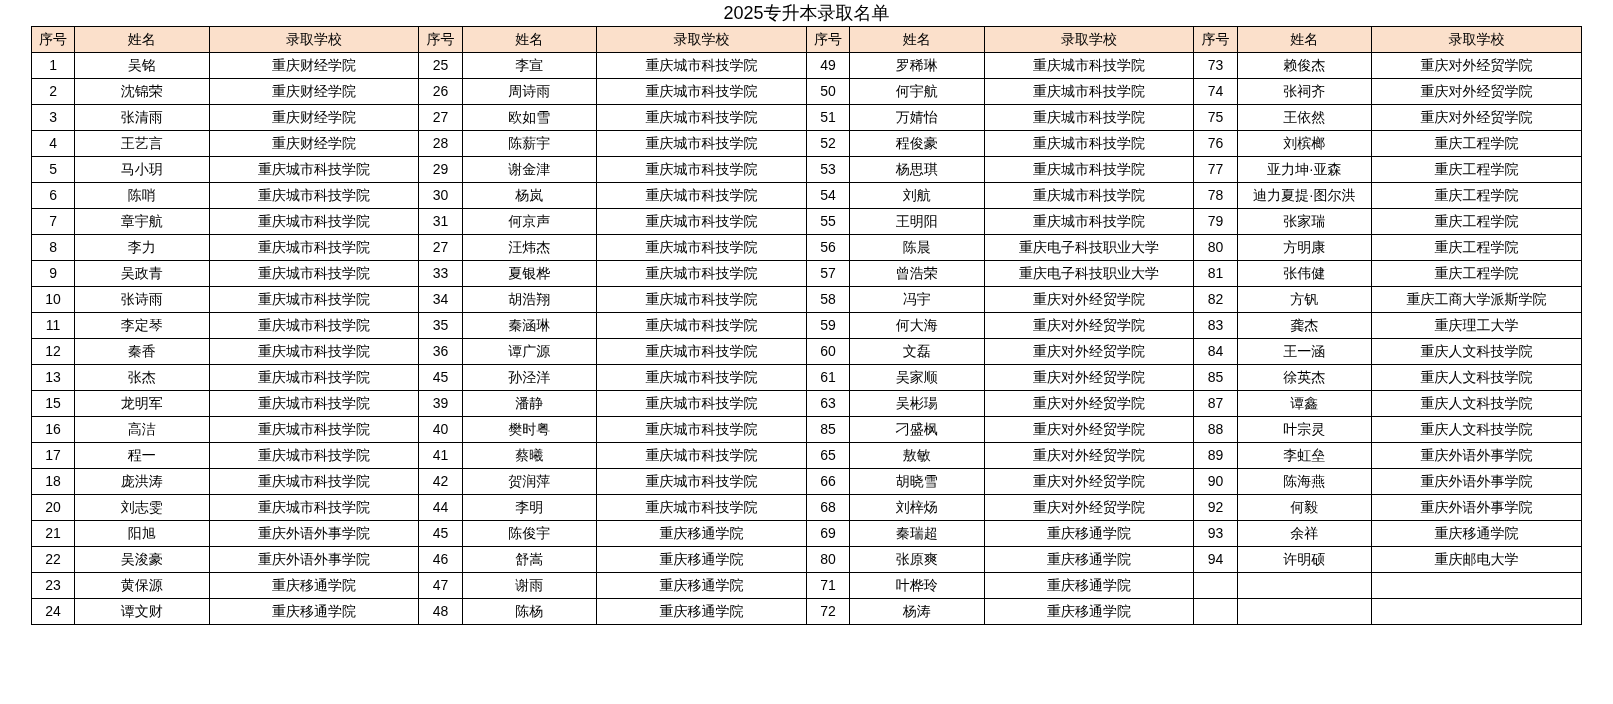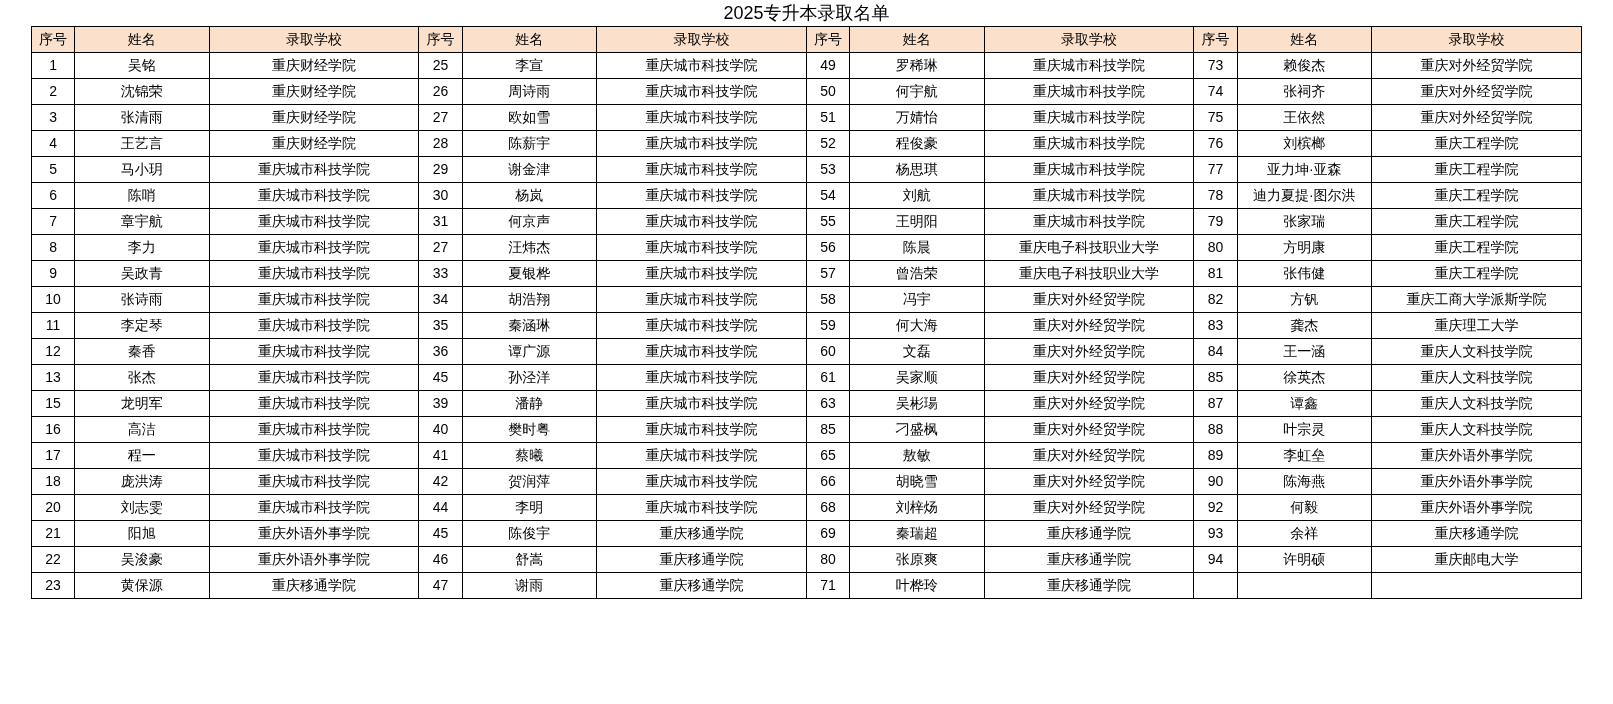--- a/index.html
+++ b/index.html
@@ -378,14 +378,28 @@
         <td>47</td>
         <td>谢雨</td>
         <td>重庆移通学院</td>
         <td>71</td>
         <td>叶桦玲</td>
         <td>重庆移通学院</td>
         <td class="empty"></td>
         <td class="empty"></td>
         <td class="empty"></td>
       </tr>
+      <tr>
+        <td>24</td>
+        <td>谭文财</td>
+        <td>重庆移通学院</td>
+        <td>48</td>
+        <td>陈杨</td>
+        <td>重庆移通学院</td>
+        <td>72</td>
+        <td>杨涛</td>
+        <td>重庆移通学院</td>
+        <td class="empty"></td>
+        <td class="empty"></td>
+        <td class="empty"></td>
+      </tr>
     </tbody>
 </table>
 
 </body></html>

